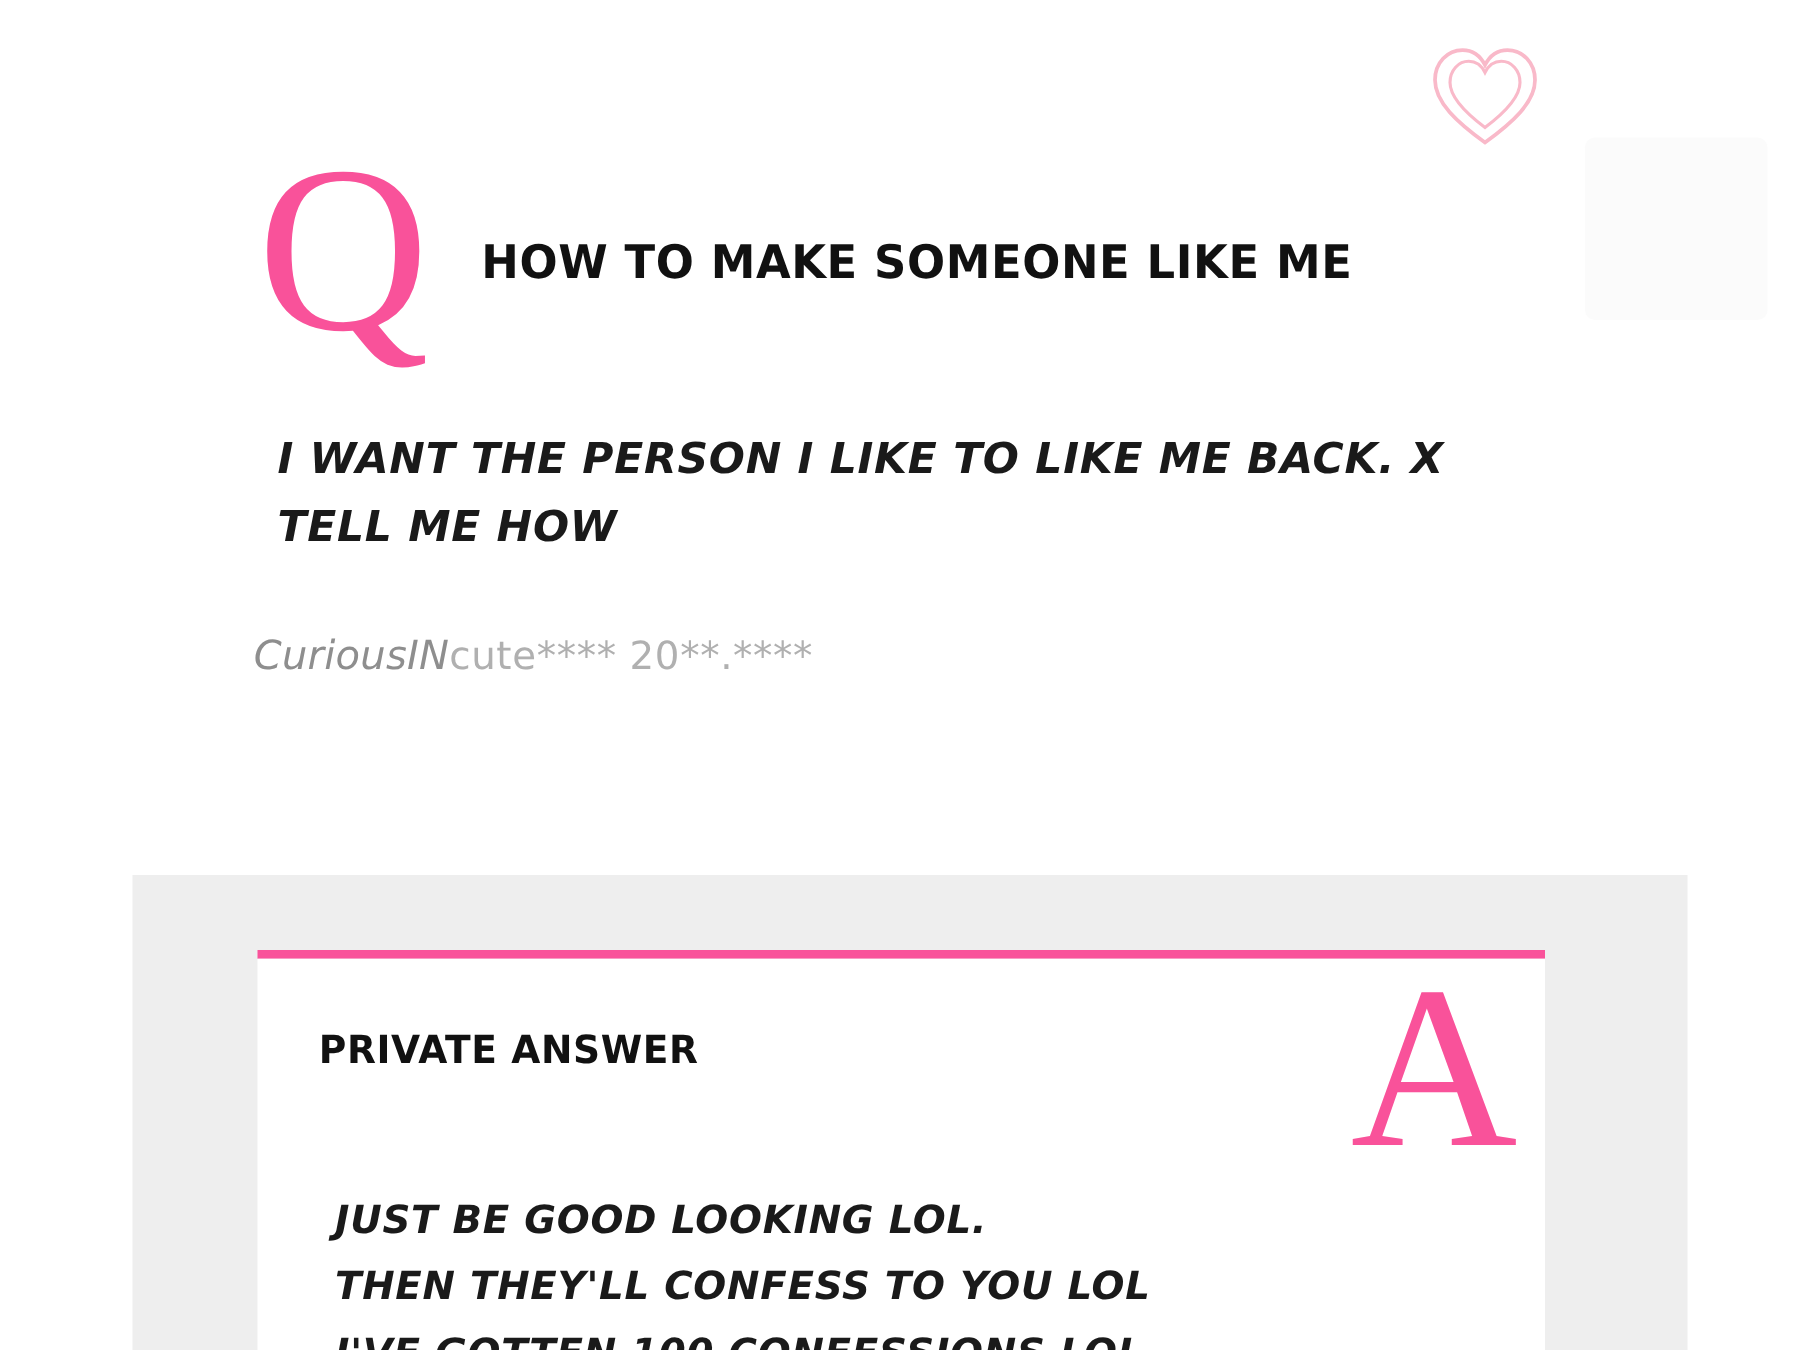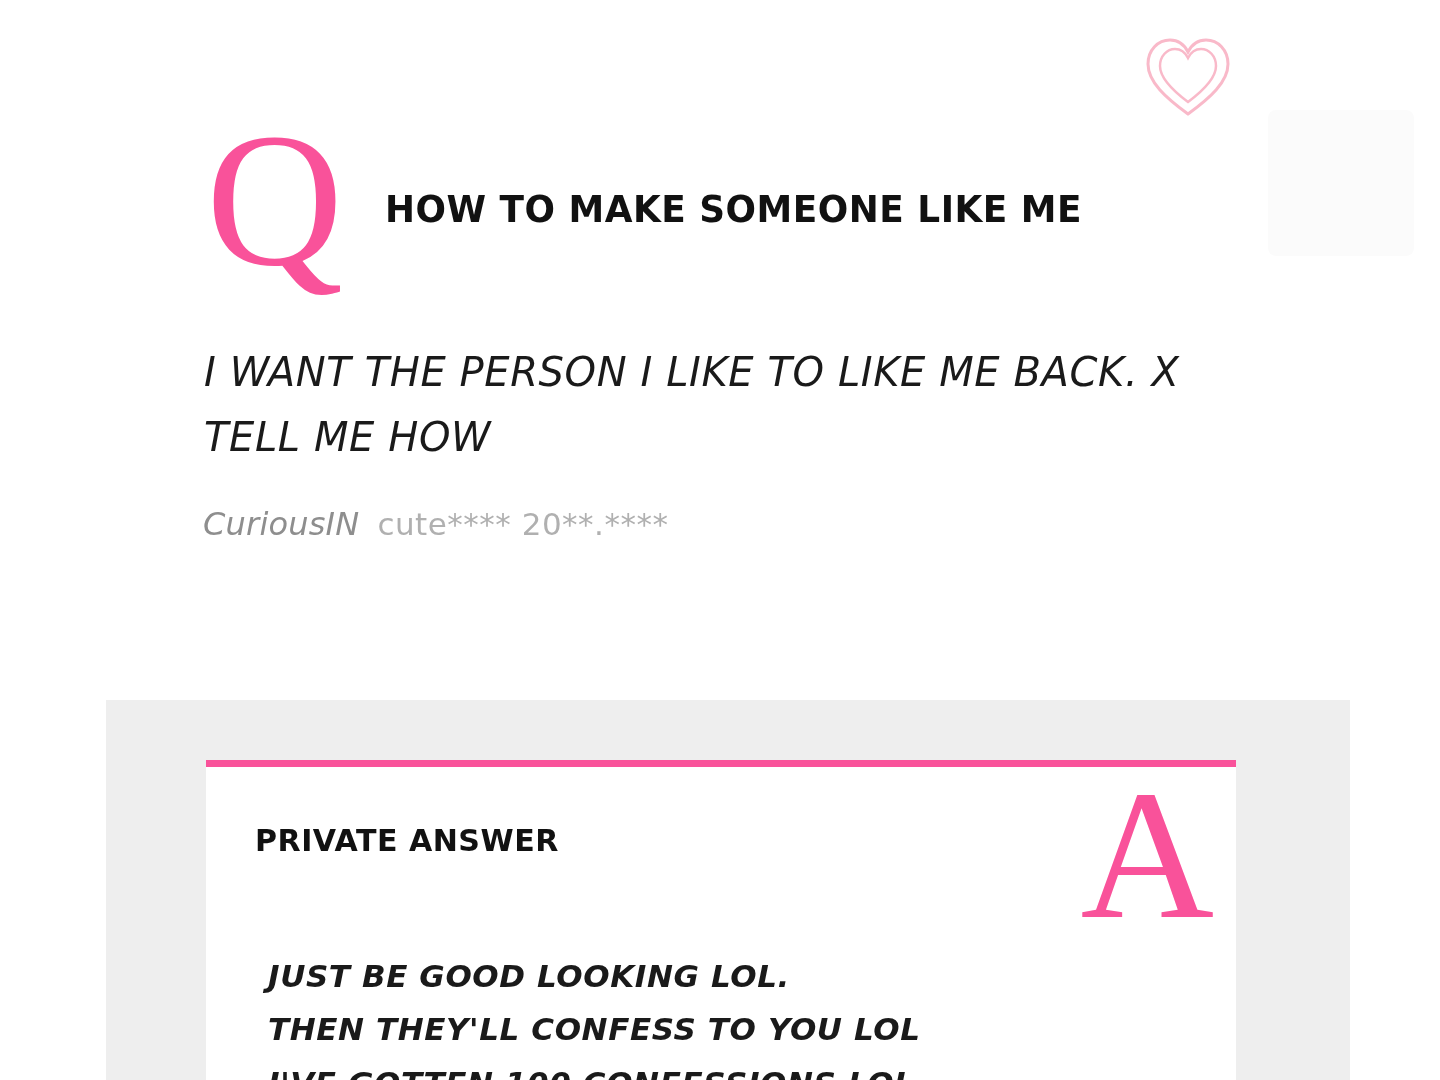--- a/index.html
+++ b/index.html
@@ -58,47 +58,46 @@
     letter-spacing: 0.5px;
     color: #111111;
     white-space: nowrap;
     transform: scaleX(0.97);
     transform-origin: left center;
   }
 
   .q-body {
     position: absolute;
     top: 340px;
-    left: 204px;
+    left: 222px;
     width: 1010px;
     font-family: "DejaVu Sans", sans-serif;
     font-style: italic;
-    font-weight: normal;
-    font-size: 40px;
+    font-weight: bold;
+    font-size: 34px;
     line-height: 1.62;
     letter-spacing: 0.6px;
     color: #1a1a1a;
   }
 
   .q-meta {
     position: absolute;
     top: 505px;
     left: 203px;
     display: flex;
     align-items: baseline;
   }
   .q-author {
     font-family: "DejaVu Sans", sans-serif;
     font-style: italic;
     font-size: 32px;
     color: #8e8e8e;
     letter-spacing: 0.2px;
   }
   .q-date {
-    margin-left: 18px;
     font-family: "DejaVu Sans", sans-serif;
     font-size: 31px;
     color: #b0b0b0;
     letter-spacing: 0.5px;
   }
 
   
   .answer-outer {
     position: absolute;
     top: 700px;

